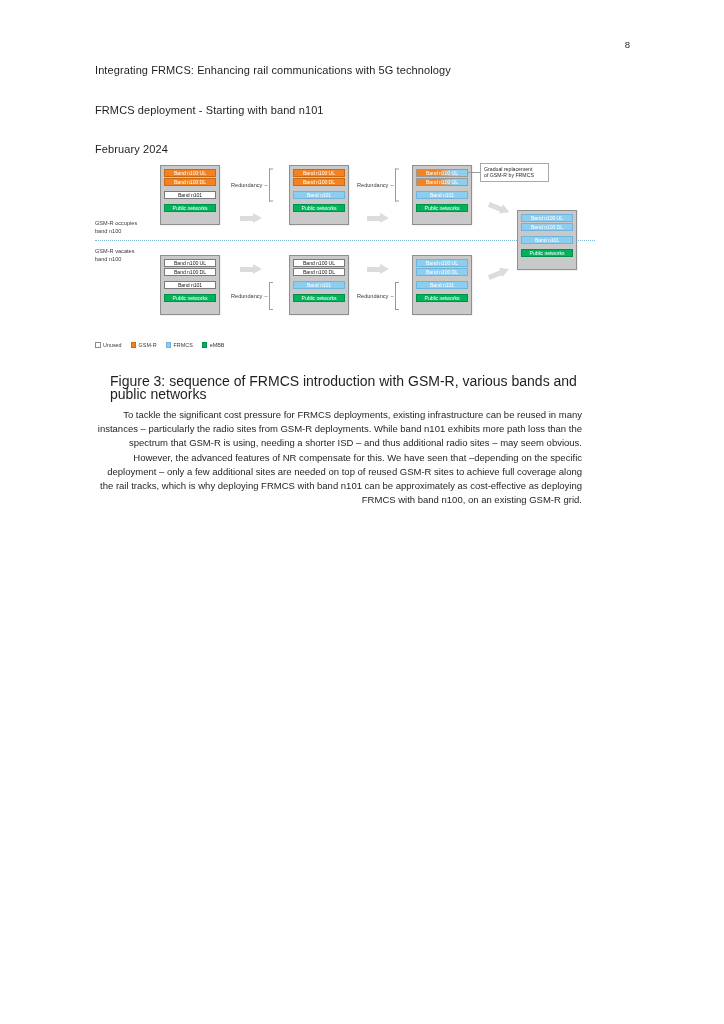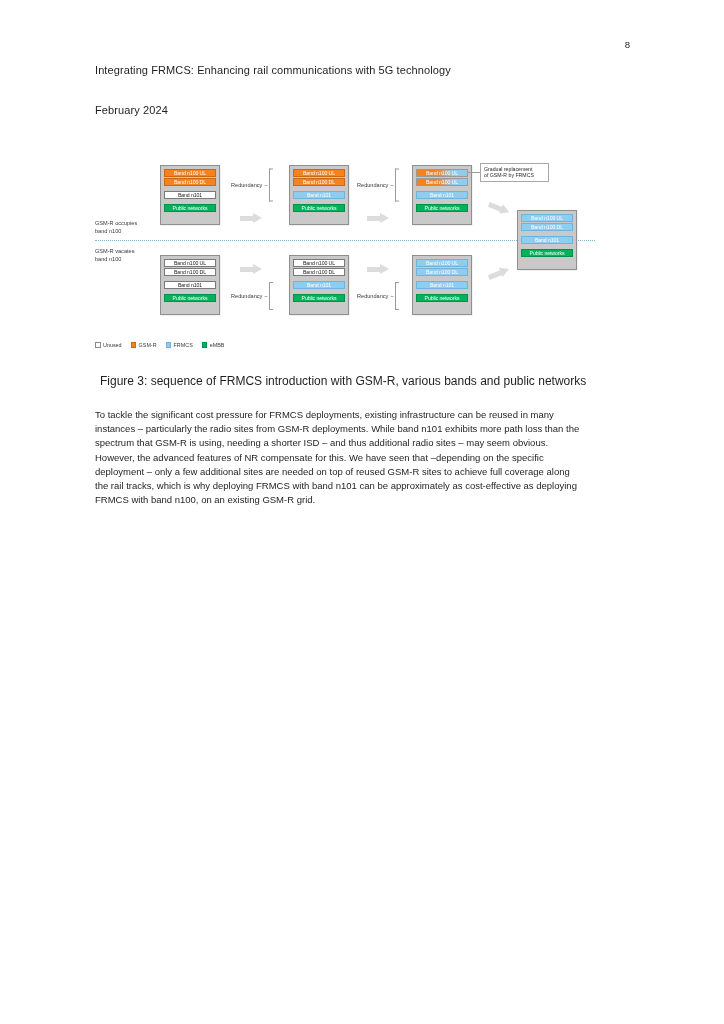--- a/index.html
+++ b/index.html
@@ -174,43 +174,44 @@
   .swatch {
     width: 5.5px; height: 5.5px;
     border: 0.7px solid #8a8a8a;
     box-sizing: border-box;
     display: inline-block;
   }
 
   
   .caption {
     position: absolute;
-    left: 100px;
+    left: 110px;
     top: 375px;
     width: 500px;
-    font-size: 12px;
+    font-size: 14px;
     line-height: 13px;
     color: #1f1f1f;
   }
   .body-text {
     position: absolute;
     left: 95px;
     top: 408px;
     width: 487px;
     font-size: 9.5px;
     line-height: 14.2px;
     color: #1f1f1f;
-    text-align: left;
+    text-align: right;
   }
 </style>
 </head>
 <body>
 
 <div class="header">
   <div class="header-line">Integrating FRMCS: Enhancing rail communications with 5G technology</div>
+  <div class="header-line">FRMCS deployment - Starting with band n101</div>
   <div class="header-line">February 2024</div>
   <div class="page-number">8</div>
 </div>
 
 <div class="figure">
 
   <div class="side-label label-occupies">GSM-R occupies
 band n100</div>
   <div class="divider-dashed"></div>
   <div class="side-label label-vacates">GSM-R vacates

